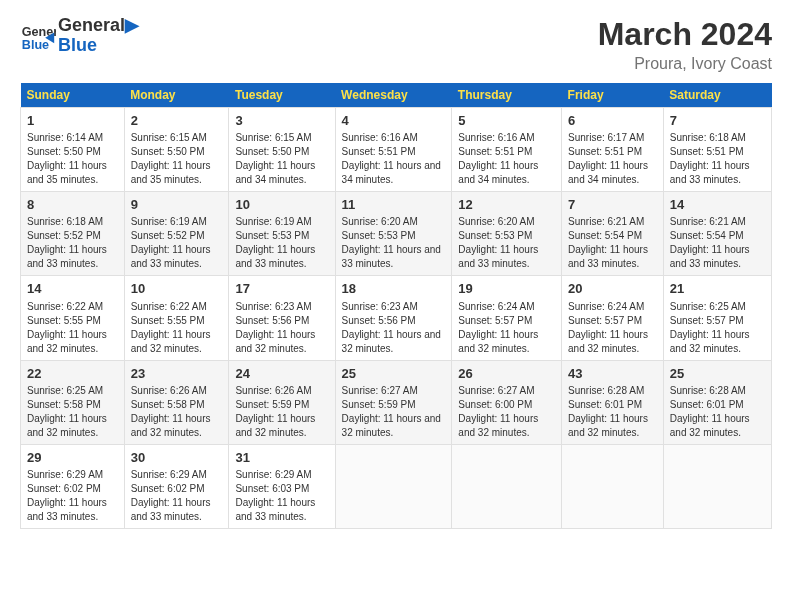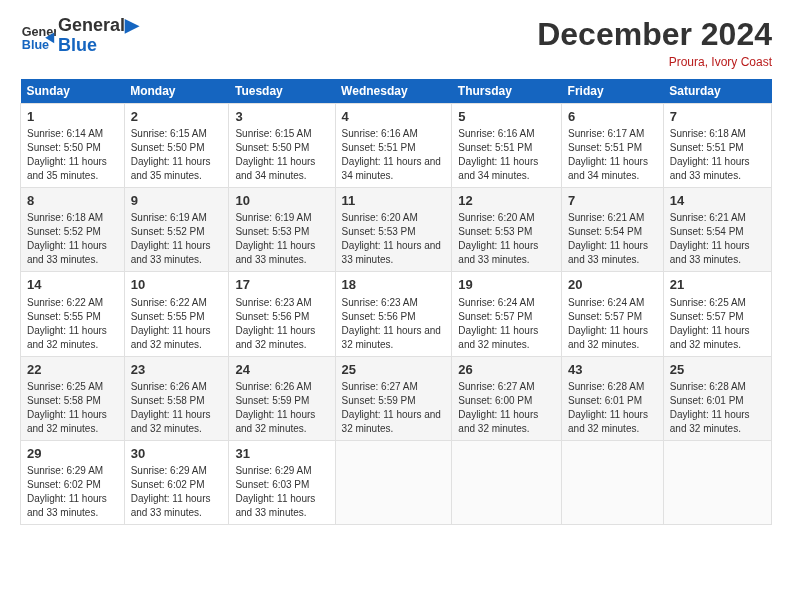--- a/index.html
+++ b/index.html
@@ -30,32 +30,32 @@
     }
     .title-block {
       text-align: right;
     }
     .month-title {
       font-size: 32px;
       font-weight: bold;
       color: #333;
     }
     .location {
-      font-size: 12px;
-      color: #b91c1c;
+      font-size: 16px;
+      color: #737373;
       margin-top: 2px;
     }
     table {
       width: 100%;
       border-collapse: collapse;
       font-size: 10.5px;
     }
     thead th {
       background: #1565c0;
-      color: #ffffff;
+      color: #fde047;
       padding: 5px 6px;
       text-align: left;
       font-size: 12px;
       font-weight: bold;
     }
     tbody tr {
       vertical-align: top;
     }
     tbody tr:nth-child(odd) {
       background: #fff;
@@ -92,21 +92,21 @@
         <text x="2" y="20" font-size="14" font-weight="bold" fill="#333">General</text>
         <polygon points="28,22 38,16 38,28" fill="#1565c0"></polygon>
         <text x="2" y="34" font-size="14" font-weight="bold" fill="#1565c0">Blue</text>
       </svg>
       <div style="line-height:1.1">
         <div style="font-size:18px;font-weight:bold;color:#333;">General<span style="color:#1565c0;">▶</span></div>
         <div style="font-size:18px;font-weight:bold;color:#1565c0;">Blue</div>
       </div>
     </div>
     <div class="title-block">
-      <div class="month-title">December 2024</div>
+      <div class="month-title">March 2024</div>
       <div class="location">Proura, Ivory Coast</div>
     </div>
   </div>
 
   <table>
     <thead>
       <tr>
         <th>Sunday</th>
         <th>Monday</th>
         <th>Tuesday</th>

